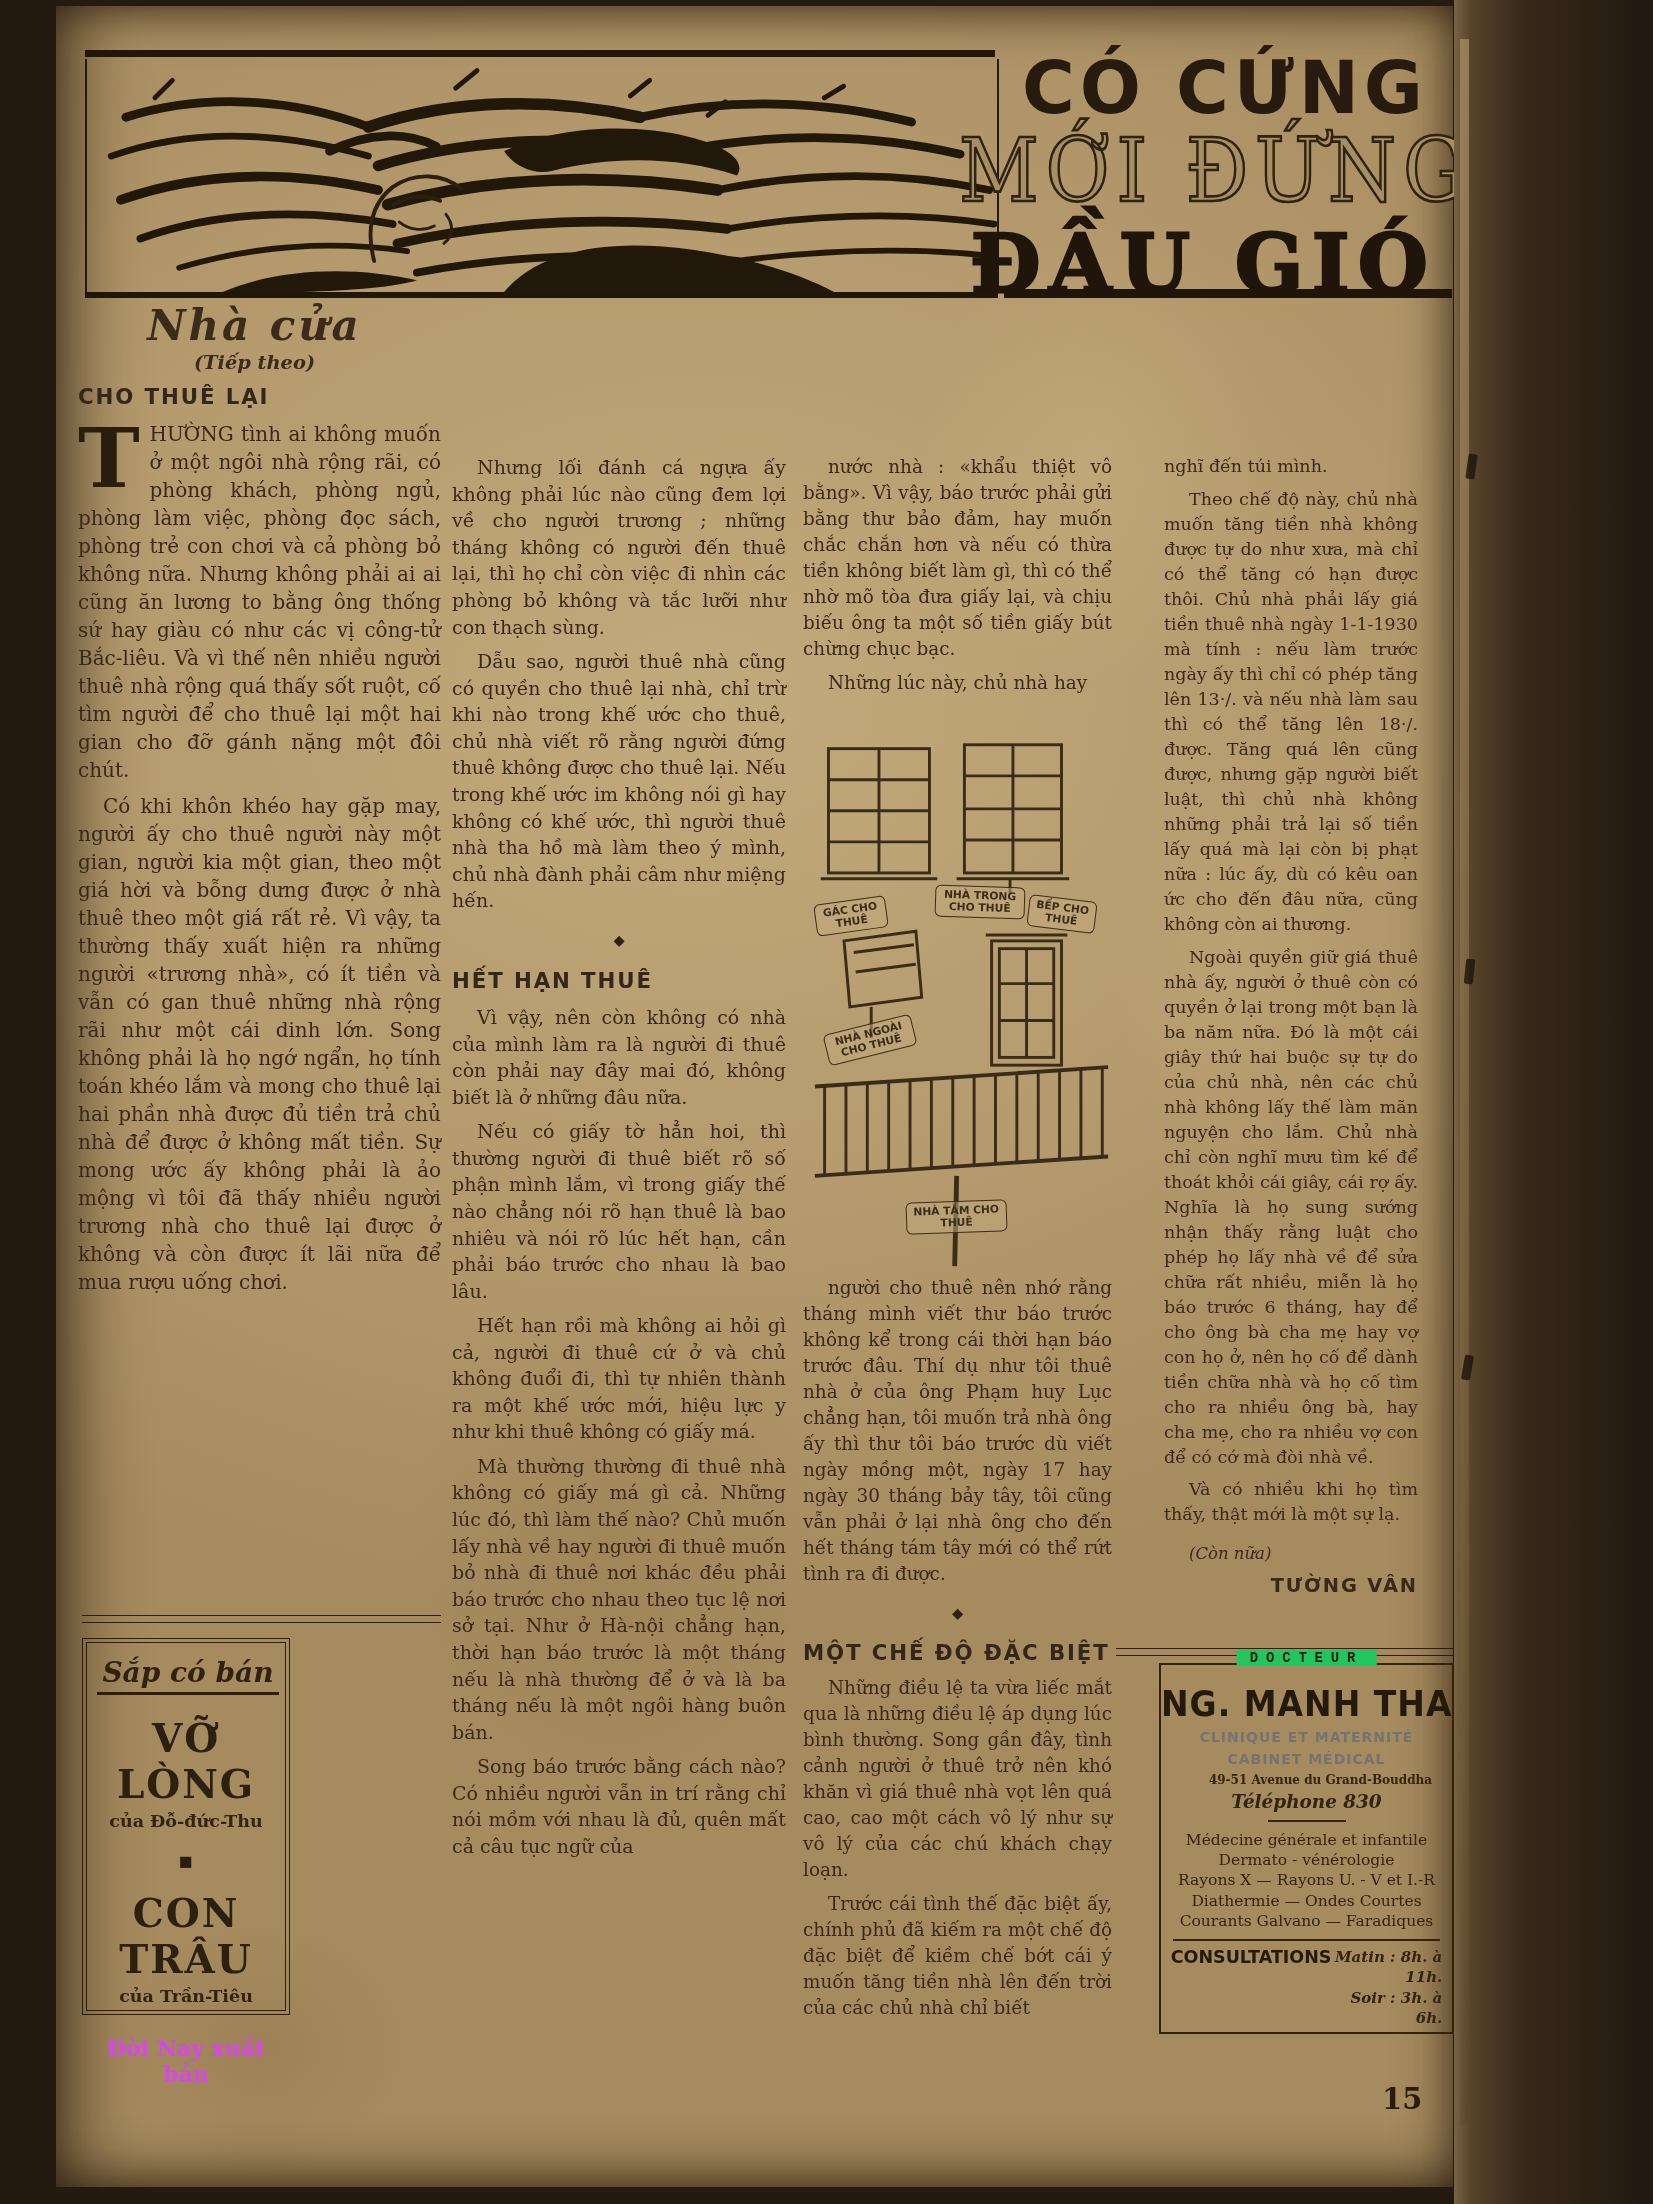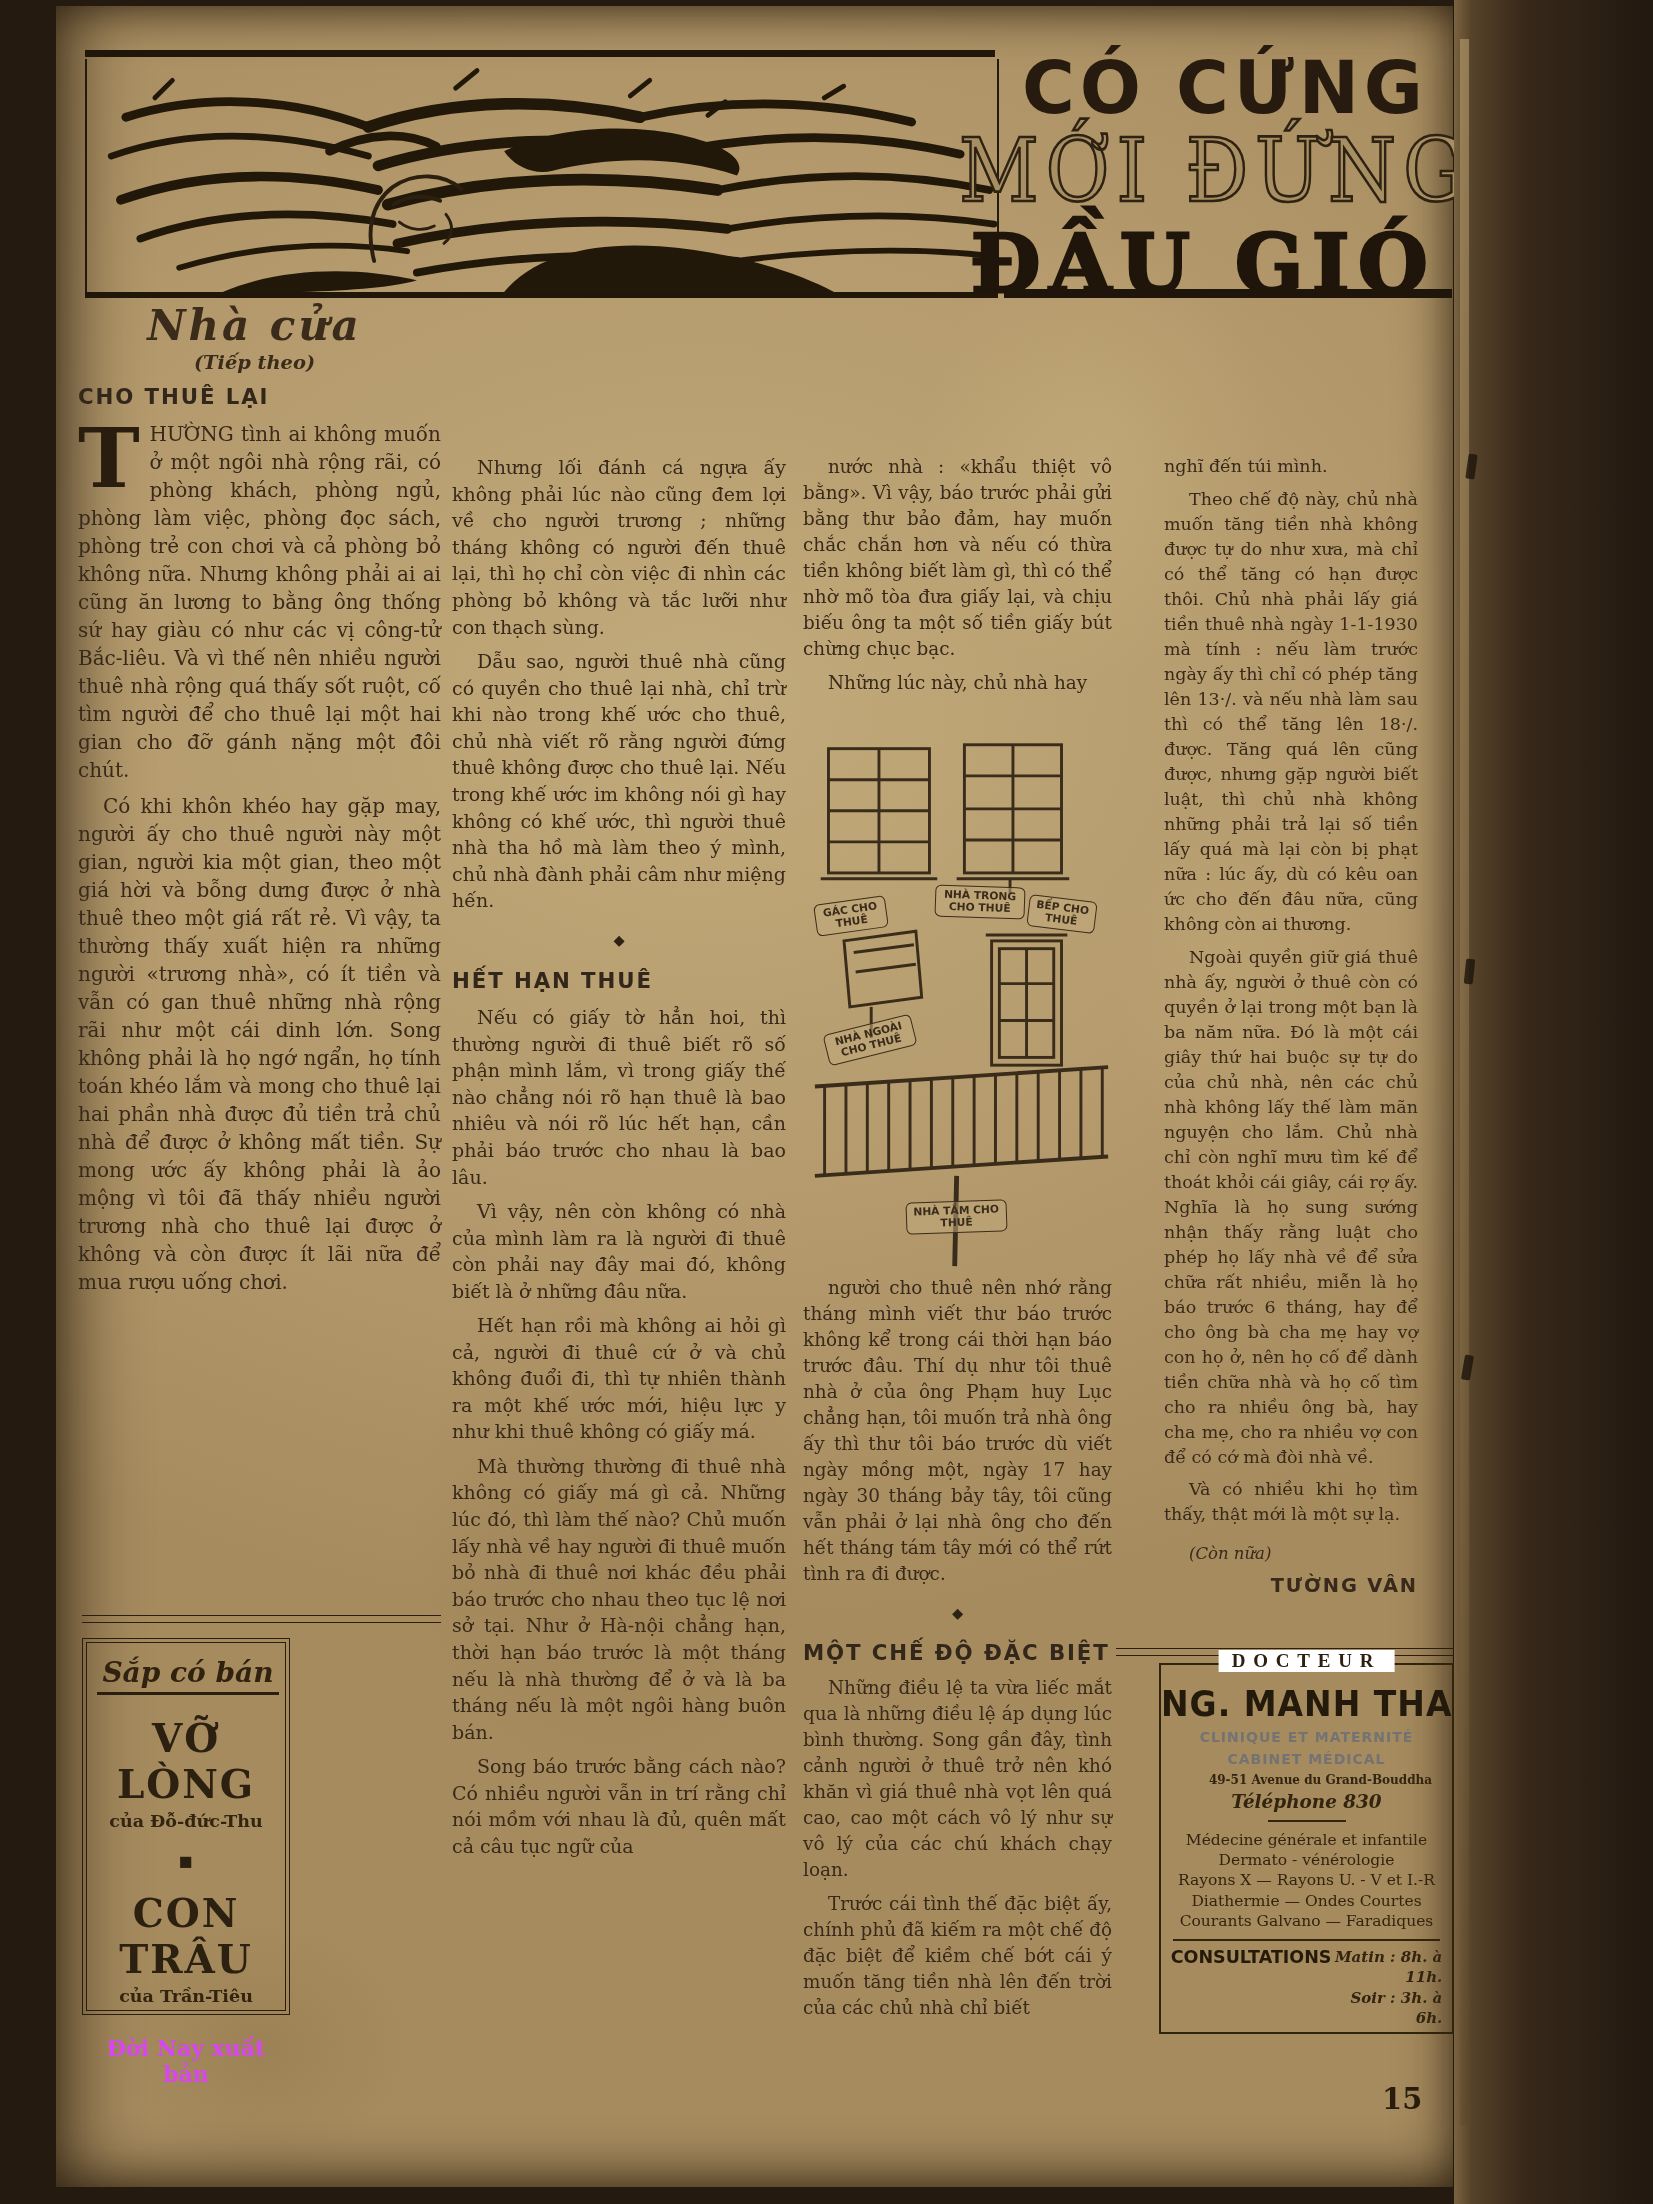--- a/index.html
+++ b/index.html
@@ -75,22 +75,22 @@
   .book-title{font-weight:bold;font-size:39px;letter-spacing:1.9px;color:#2c2010;}
   .book-author{font-weight:bold;font-size:17.5px;margin-top:3.9px;color:#32240f;}
   .book-sep{font-size:14.6px;margin:21.3px 0;color:#2a1e10;}
   .book-publisher{font-weight:bold;font-size:22px;margin-top:29px;color:#d946ef;}
   
   .rule-above-doc{position:absolute;left:1116px;top:1648px;width:338px;height:5.8px;
     border-top:1.9px solid #2a1e10;border-bottom:1.9px solid #2a1e10;}
   .doc-ad{position:absolute;left:1159px;top:1663px;width:291px;height:367px;border:2.9px solid #31240f;
     text-align:center;}
   .doc-head{position:absolute;top:-14.6px;left:50%;transform:translateX(-50%);
-    background:#ffffff;padding:0 13.6px;font-family:Liberation Serif, serif;
-    font-weight:bold;font-size:19px;letter-spacing:7.8px;color:#2c2010;white-space:nowrap;}
+    background:#22c55e;padding:0 13.6px;font-family:Liberation Mono, monospace;
+    font-weight:bold;font-size:14px;letter-spacing:7.8px;color:#2c2010;white-space:nowrap;}
   .doc-name{margin-top:19.4px;font-family:"DejaVu Sans","Liberation Sans",sans-serif;font-weight:bold;
     font-size:33px;letter-spacing:1px;color:#241a0c;white-space:nowrap;transform:scaleY(1.1);}
   .doc-line{font-family:"DejaVu Sans","Liberation Sans",sans-serif;font-weight:bold;font-size:14px;
     letter-spacing:1px;margin-top:6px;color:#737373;}
   .doc-address{font-weight:bold;font-size:12px;margin-top:5.8px;color:#32240f;margin-left:28px;}
   .doc-phone{font-style:italic;font-weight:bold;font-size:18.4px;margin-top:3.9px;color:#32240f;}
   .doc-mini-rule{width:78px;height:1.9px;background:#31240f;margin:7.8px auto;}
   .doc-service{font-size:15.5px;line-height:20.4px;color:#32240f;}
   .doc-rule{width:92%;height:1.9px;background:#31240f;margin:7.8px auto 5.8px auto;}
   .doc-consult-row{display:flex;justify-content:flex-end;padding:0 9.7px;align-items:flex-start;}
@@ -162,22 +162,22 @@
     <div class="col-heading">CHO THUÊ LẠI</div>
     <p class="noindent"><span class="dropcap">T</span><span>HƯỜNG tình ai không muốn ở một ngôi nhà rộng rãi, có phòng khách, phòng ngủ, phòng làm việc, phòng đọc sách, phòng trẻ con chơi và cả phòng bỏ không nữa. Nhưng không phải ai ai cũng ăn lương to bằng ông thống sứ hay giàu có như các vị công-tử Bắc-liêu. Và vì thế nên nhiều người thuê nhà rộng quá thấy sốt ruột, cố tìm người để cho thuê lại một hai gian cho đỡ gánh nặng một đôi chút.</span></p>
     <p>Có khi khôn khéo hay gặp may, người ấy cho thuê người này một gian, người kia một gian, theo một giá hời và bỗng dưng được ở nhà thuê theo một giá rất rẻ. Vì vậy, ta thường thấy xuất hiện ra những người «trương nhà», có ít tiền và vẫn có gan thuê những nhà rộng rãi như một cái dinh lớn. Song không phải là họ ngớ ngẩn, họ tính toán khéo lắm và mong cho thuê lại hai phần nhà được đủ tiền trả chủ nhà để được ở không mất tiền. Sự mong ước ấy không phải là ảo mộng vì tôi đã thấy nhiều người trương nhà cho thuê lại được ở không và còn được ít lãi nữa để mua rượu uống chơi.</p>
   </div>
 
   <div class="col" id="col2">
     <p>Nhưng lối đánh cá ngựa ấy không phải lúc nào cũng đem lợi về cho người trương ; những tháng không có người đến thuê lại, thì họ chỉ còn việc đi nhìn các phòng bỏ không và tắc lưỡi như con thạch sùng.</p>
     <p>Dẫu sao, người thuê nhà cũng có quyền cho thuê lại nhà, chỉ trừ khi nào trong khế ước cho thuê, chủ nhà viết rõ rằng người đứng thuê không được cho thuê lại. Nếu trong khế ước im không nói gì hay không có khế ước, thì người thuê nhà tha hồ mà làm theo ý mình, chủ nhà đành phải câm như miệng hến.</p>
     <div class="ornament">◆</div>
     <div class="col-heading">HẾT HẠN THUÊ</div>
+    <p>Vì vậy, nên còn không có nhà của mình làm ra là người đi thuê còn phải nay đây mai đó, không biết là ở những đâu nữa.</p>
     <p>Nếu có giấy tờ hẳn hoi, thì thường người đi thuê biết rõ số phận mình lắm, vì trong giấy thế nào chẳng nói rõ hạn thuê là bao nhiêu và nói rõ lúc hết hạn, cần phải báo trước cho nhau là bao lâu.</p>
-    <p>Vì vậy, nên còn không có nhà của mình làm ra là người đi thuê còn phải nay đây mai đó, không biết là ở những đâu nữa.</p>
     <p>Hết hạn rồi mà không ai hỏi gì cả, người đi thuê cứ ở và chủ không đuổi đi, thì tự nhiên thành ra một khế ước mới, hiệu lực y như khi thuê không có giấy má.</p>
     <p>Mà thường thường đi thuê nhà không có giấy má gì cả. Những lúc đó, thì làm thế nào? Chủ muốn lấy nhà về hay người đi thuê muốn bỏ nhà đi thuê nơi khác đều phải báo trước cho nhau theo tục lệ nơi sở tại. Như ở Hà-nội chẳng hạn, thời hạn báo trước là một tháng nếu là nhà thường để ở và là ba tháng nếu là một ngôi hàng buôn bán.</p>
     <p>Song báo trước bằng cách nào? Có nhiều người vẫn in trí rằng chỉ nói mồm với nhau là đủ, quên mất cả câu tục ngữ của</p>
   </div>
 
   <div class="col" id="col3">
     <p>nước nhà : «khẩu thiệt vô bằng». Vì vậy, báo trước phải gửi bằng thư bảo đảm, hay muốn chắc chắn hơn và nếu có thừa tiền không biết làm gì, thì có thể nhờ mõ tòa đưa giấy lại, và chịu biếu ông ta một số tiền giấy bút chừng chục bạc.</p>
     <p>Những lúc này, chủ nhà hay</p>
     <div style="height:571px"></div>
     <p>người cho thuê nên nhớ rằng tháng mình viết thư báo trước không kể trong cái thời hạn báo trước đâu. Thí dụ như tôi thuê nhà ở của ông Phạm huy Lục chẳng hạn, tôi muốn trả nhà ông ấy thì thư tôi báo trước dù viết ngày mồng một, ngày 17 hay ngày 30 tháng bảy tây, tôi cũng vẫn phải ở lại nhà ông cho đến hết tháng tám tây mới có thể rứt tình ra đi được.</p>

